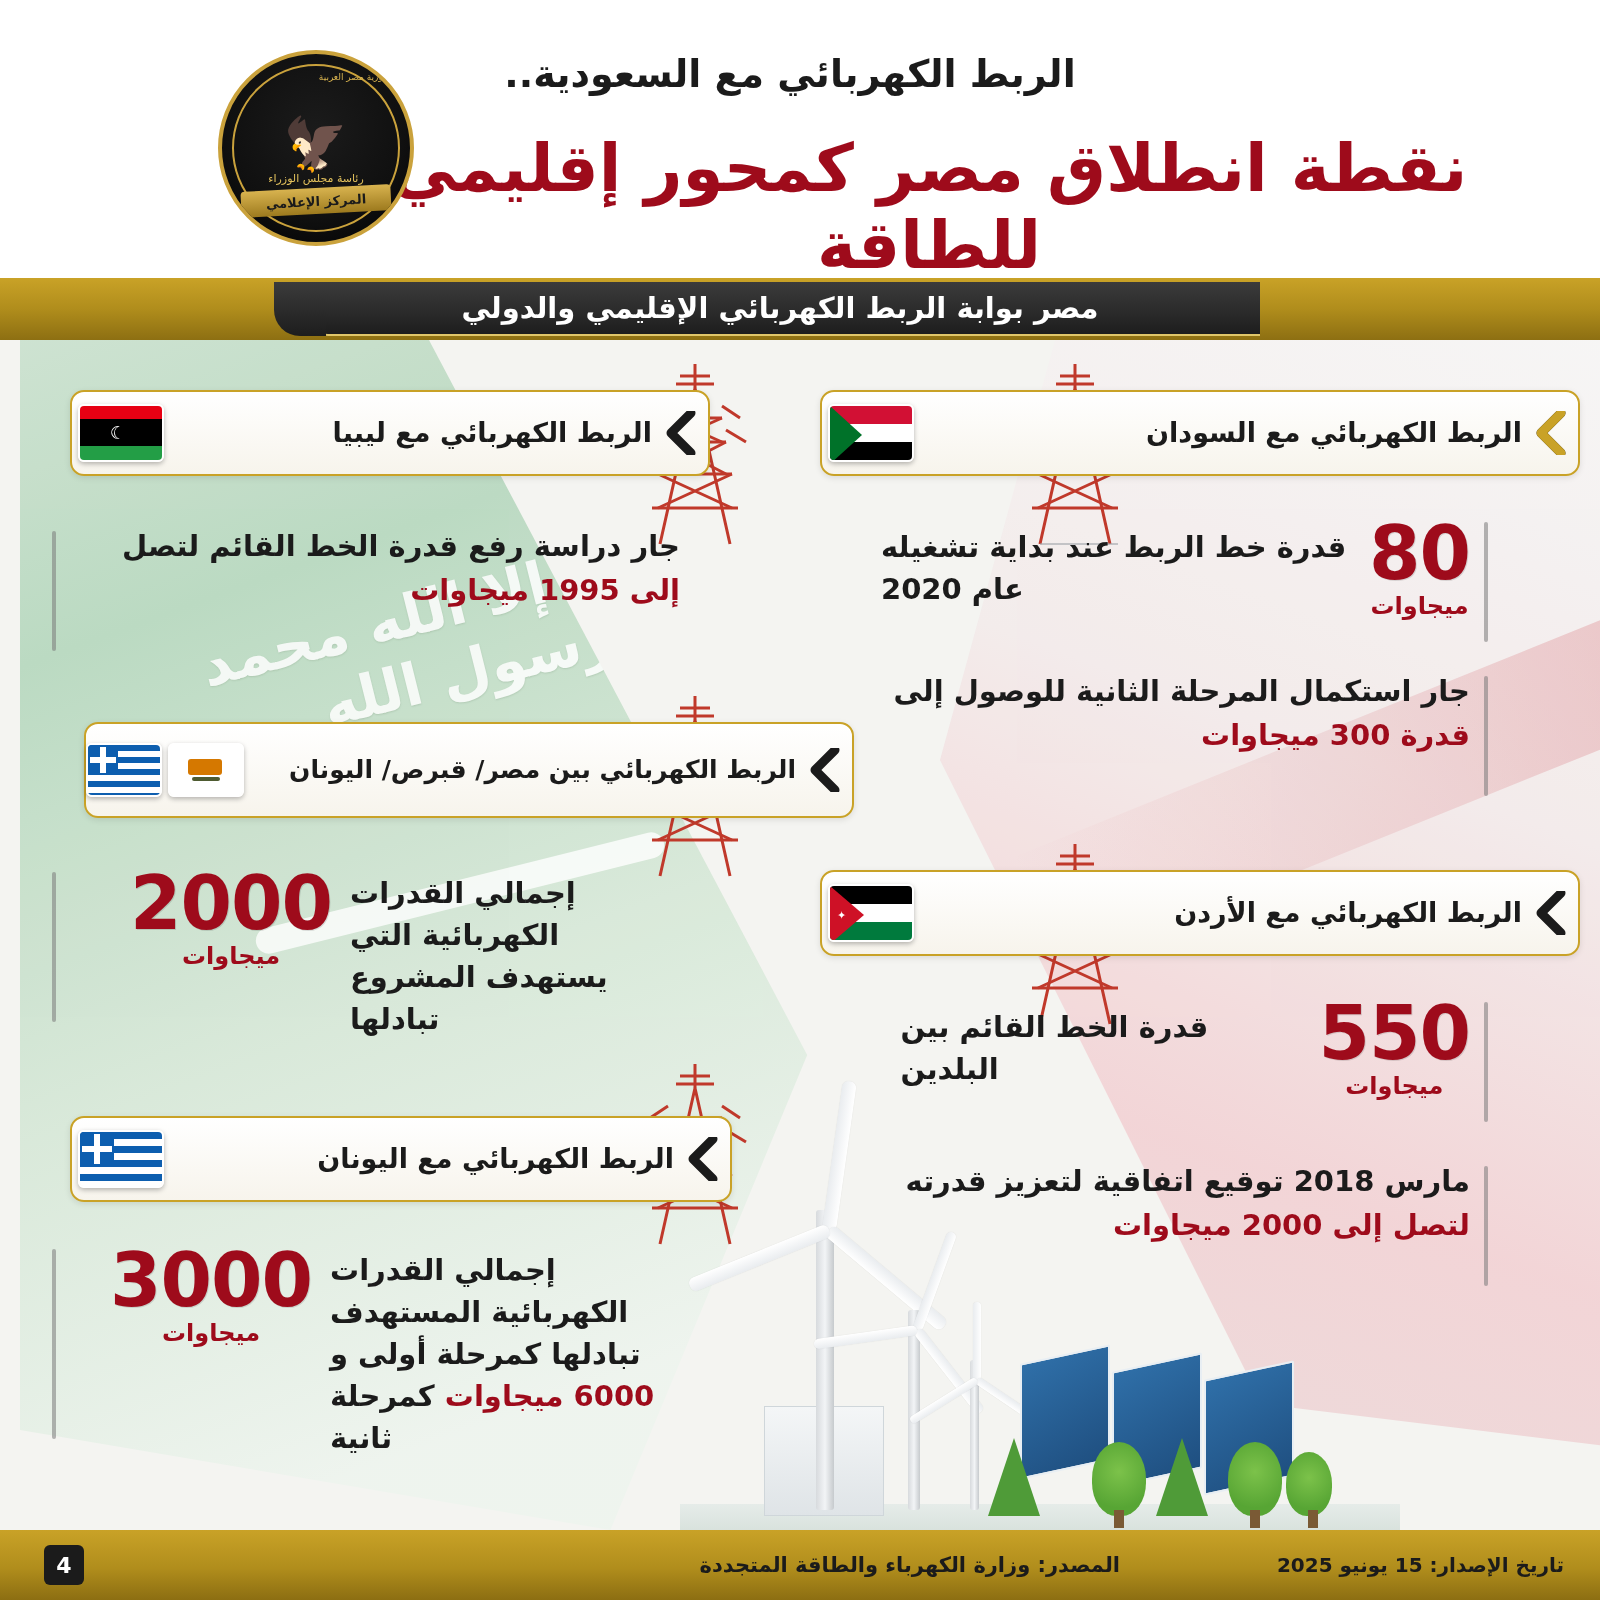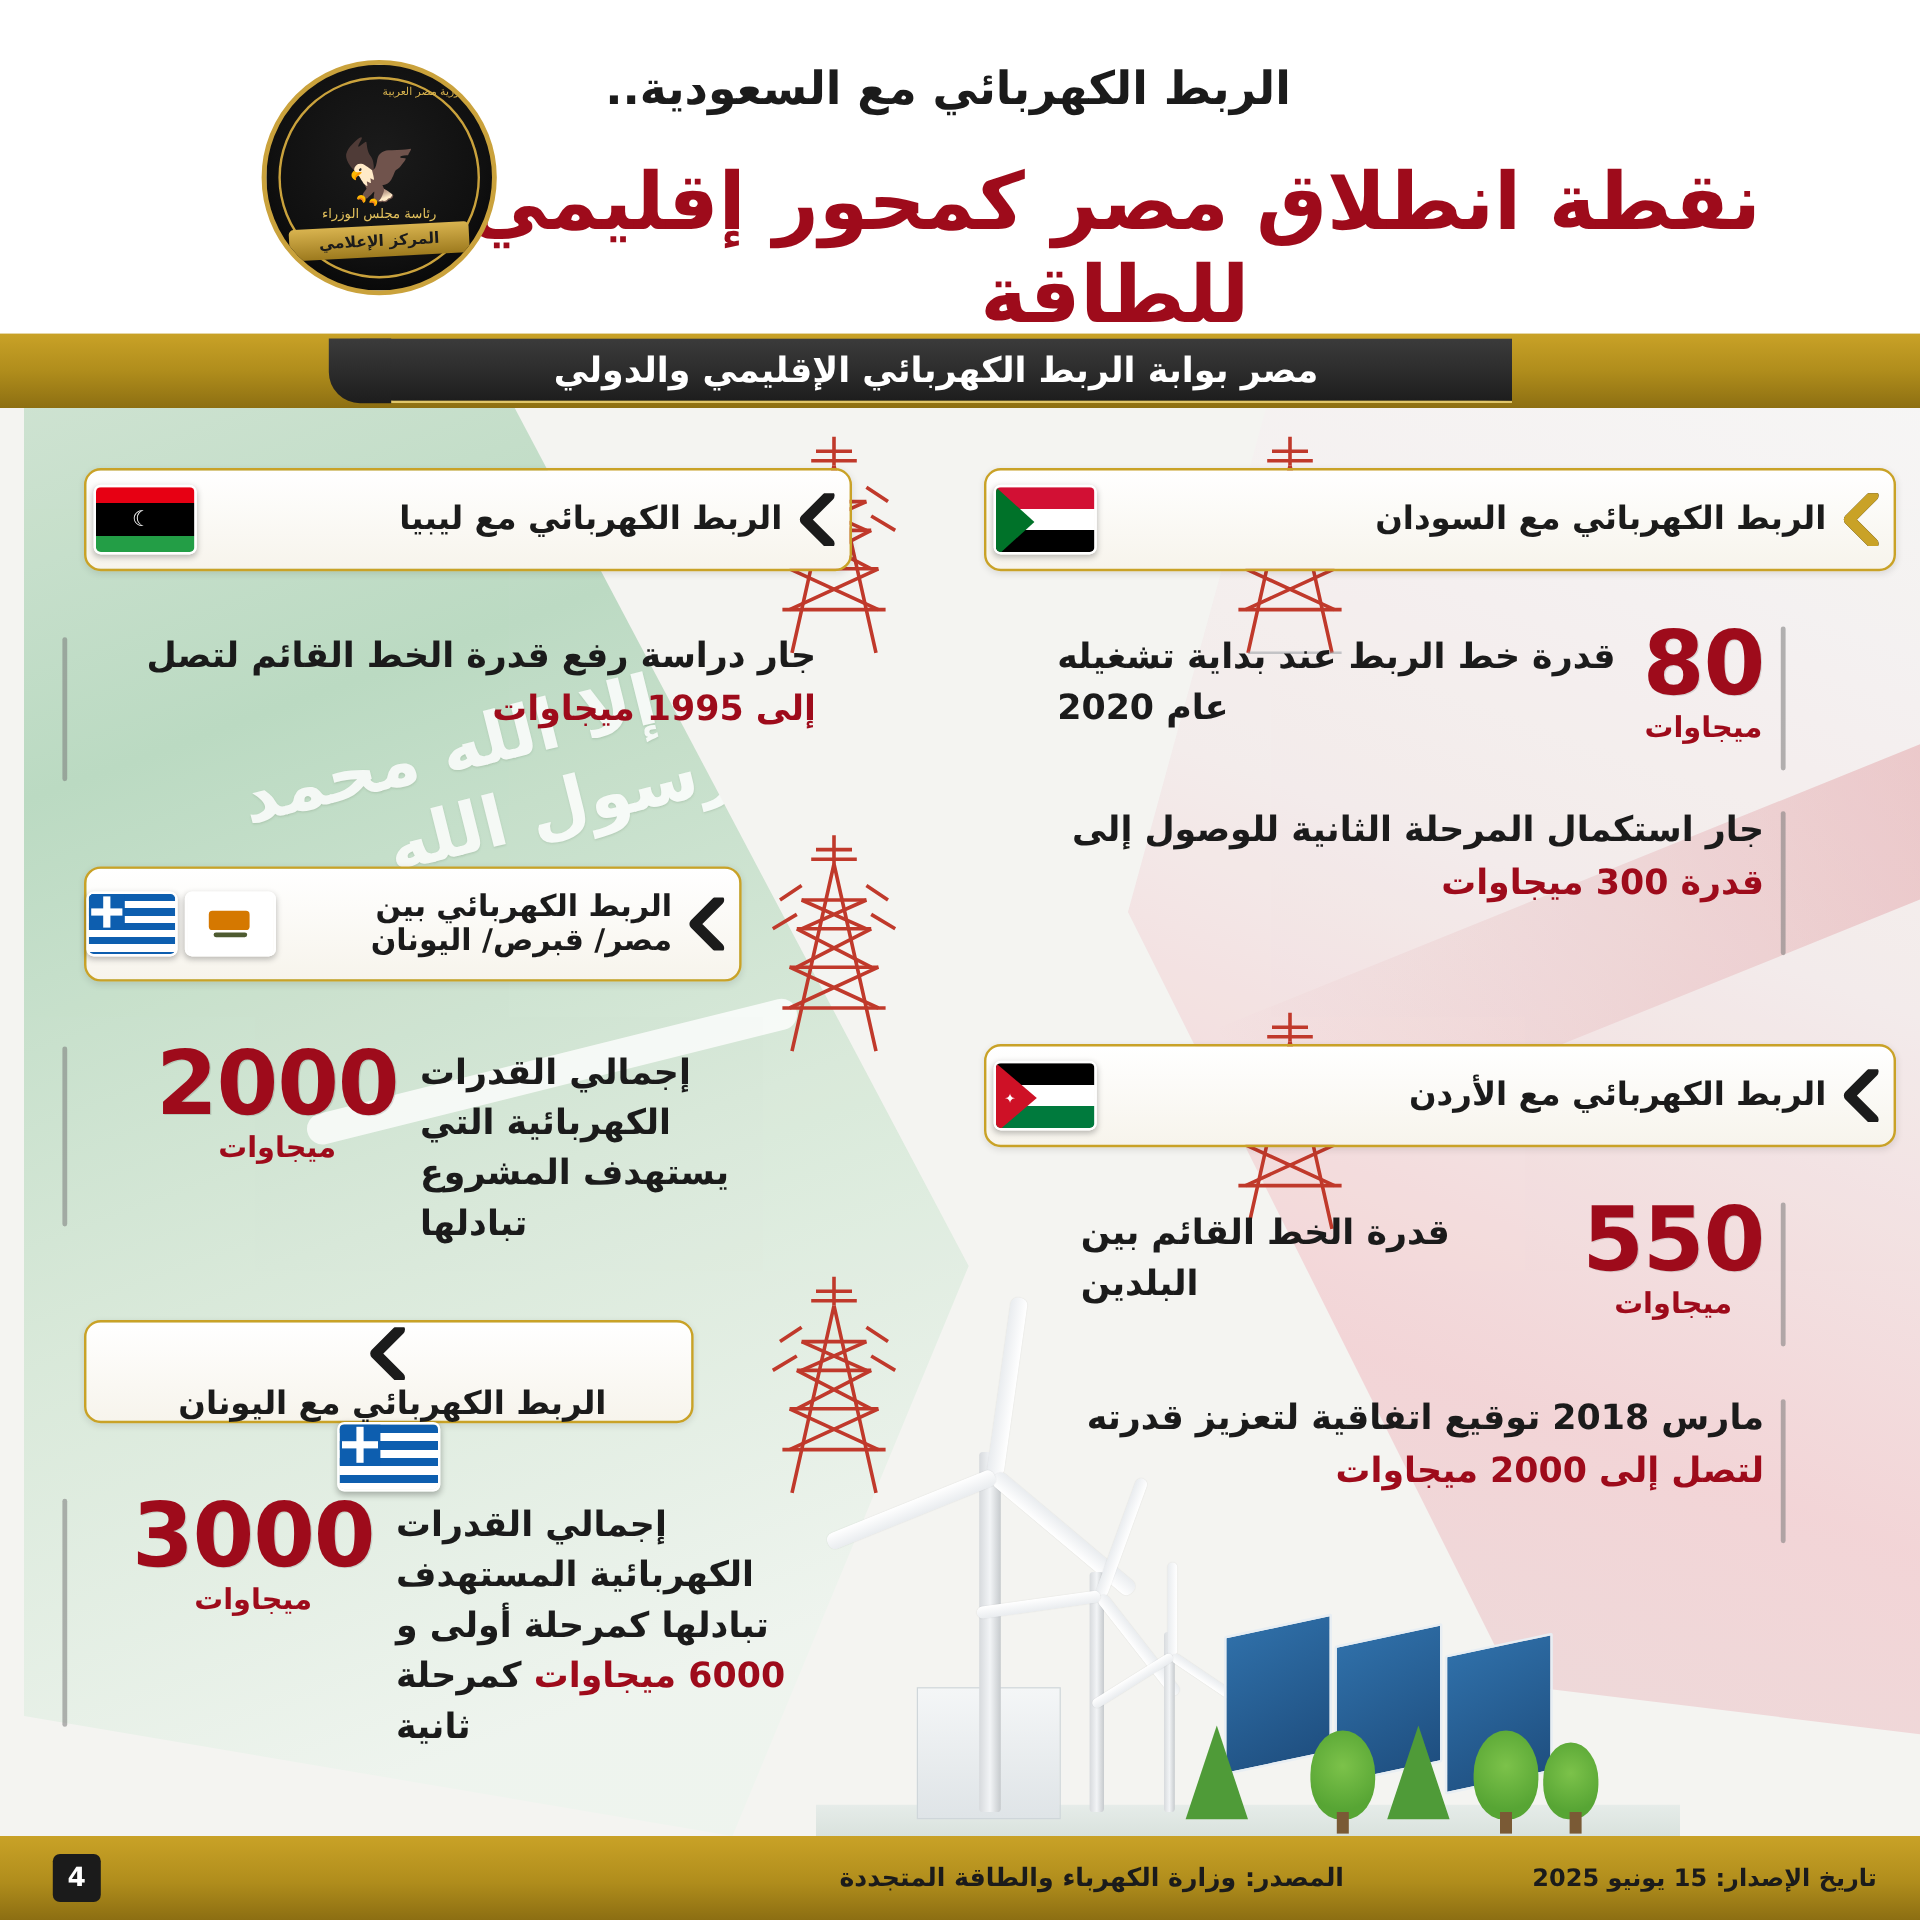--- a/index.html
+++ b/index.html
@@ -425,21 +425,21 @@
         <g stroke="#c0392b" stroke-width="3" fill="none">
           <path d="M75 6 L75 30 M60 18 L90 18 M56 26 L94 26"></path>
           <path d="M75 30 L40 186 M75 30 L110 186"></path>
           <path d="M48 60 L102 60 M44 84 L106 84 M38 116 L112 116 M32 150 L118 150"></path>
           <path d="M30 60 L48 48 M120 60 L102 48 M24 84 L44 72 M126 84 L106 72"></path>
           <path d="M48 60 L102 84 M102 60 L48 84 M44 84 L106 116 M106 84 L44 116 M38 116 L112 150 M112 116 L38 150"></path>
         </g>
       </svg>
     </div>
 
-    <div class="card-head" style="left: 70px; top: 382px; width: 548px; height: 96px;">
+    <div class="card-head" style="left: 84px; top: 382px; width: 770px; height: 96px;">
       <div class="chev">
         <svg width="34" height="44" viewBox="0 0 34 44">
           <path d="M26 2 L6 22 L26 42" fill="none" stroke="#1b1b1b" stroke-width="9" stroke-linecap="round" stroke-linejoin="round"></path>
         </svg>
       </div>
       <div class="card-head-label two-line">الربط الكهربائي بين مصر/ قبرص/ اليونان</div>
       <div class="flags-two">
         <div class="flag">
           <div style="position:absolute;inset:0;background:#ffffff;"></div>
           <div style="position:absolute;left:18px;top:14px;width:34px;height:16px;background:#d57800;border-radius:3px;"></div>
@@ -468,21 +468,21 @@
         <g stroke="#c0392b" stroke-width="3" fill="none">
           <path d="M75 6 L75 30 M60 18 L90 18 M56 26 L94 26"></path>
           <path d="M75 30 L40 186 M75 30 L110 186"></path>
           <path d="M48 60 L102 60 M44 84 L106 84 M38 116 L112 116 M32 150 L118 150"></path>
           <path d="M30 60 L48 48 M120 60 L102 48 M24 84 L44 72 M126 84 L106 72"></path>
           <path d="M48 60 L102 84 M102 60 L48 84 M44 84 L106 116 M106 84 L44 116 M38 116 L112 150 M112 116 L38 150"></path>
         </g>
       </svg>
     </div>
 
-    <div class="card-head" style="left: 70px; top: 760px; width: 508px; flex-direction: column;">
+    <div class="card-head" style="left: 70px; top: 776px; width: 662px;">
       <div class="chev">
         <svg width="34" height="44" viewBox="0 0 34 44">
           <path d="M26 2 L6 22 L26 42" fill="none" stroke="#1b1b1b" stroke-width="9" stroke-linecap="round" stroke-linejoin="round"></path>
         </svg>
       </div>
       <div class="card-head-label">الربط الكهربائي مع اليونان</div>
       <div class="flag">
         <div style="position:absolute;inset:0;background:repeating-linear-gradient(180deg,#0d5eaf 0 7px,#ffffff 7px 14px);"></div>
         <div style="position:absolute;left:0;top:0;width:34px;height:34px;background:#0d5eaf;"></div>
         <div style="position:absolute;left:14px;top:2px;width:6px;height:30px;background:#fff;"></div>

